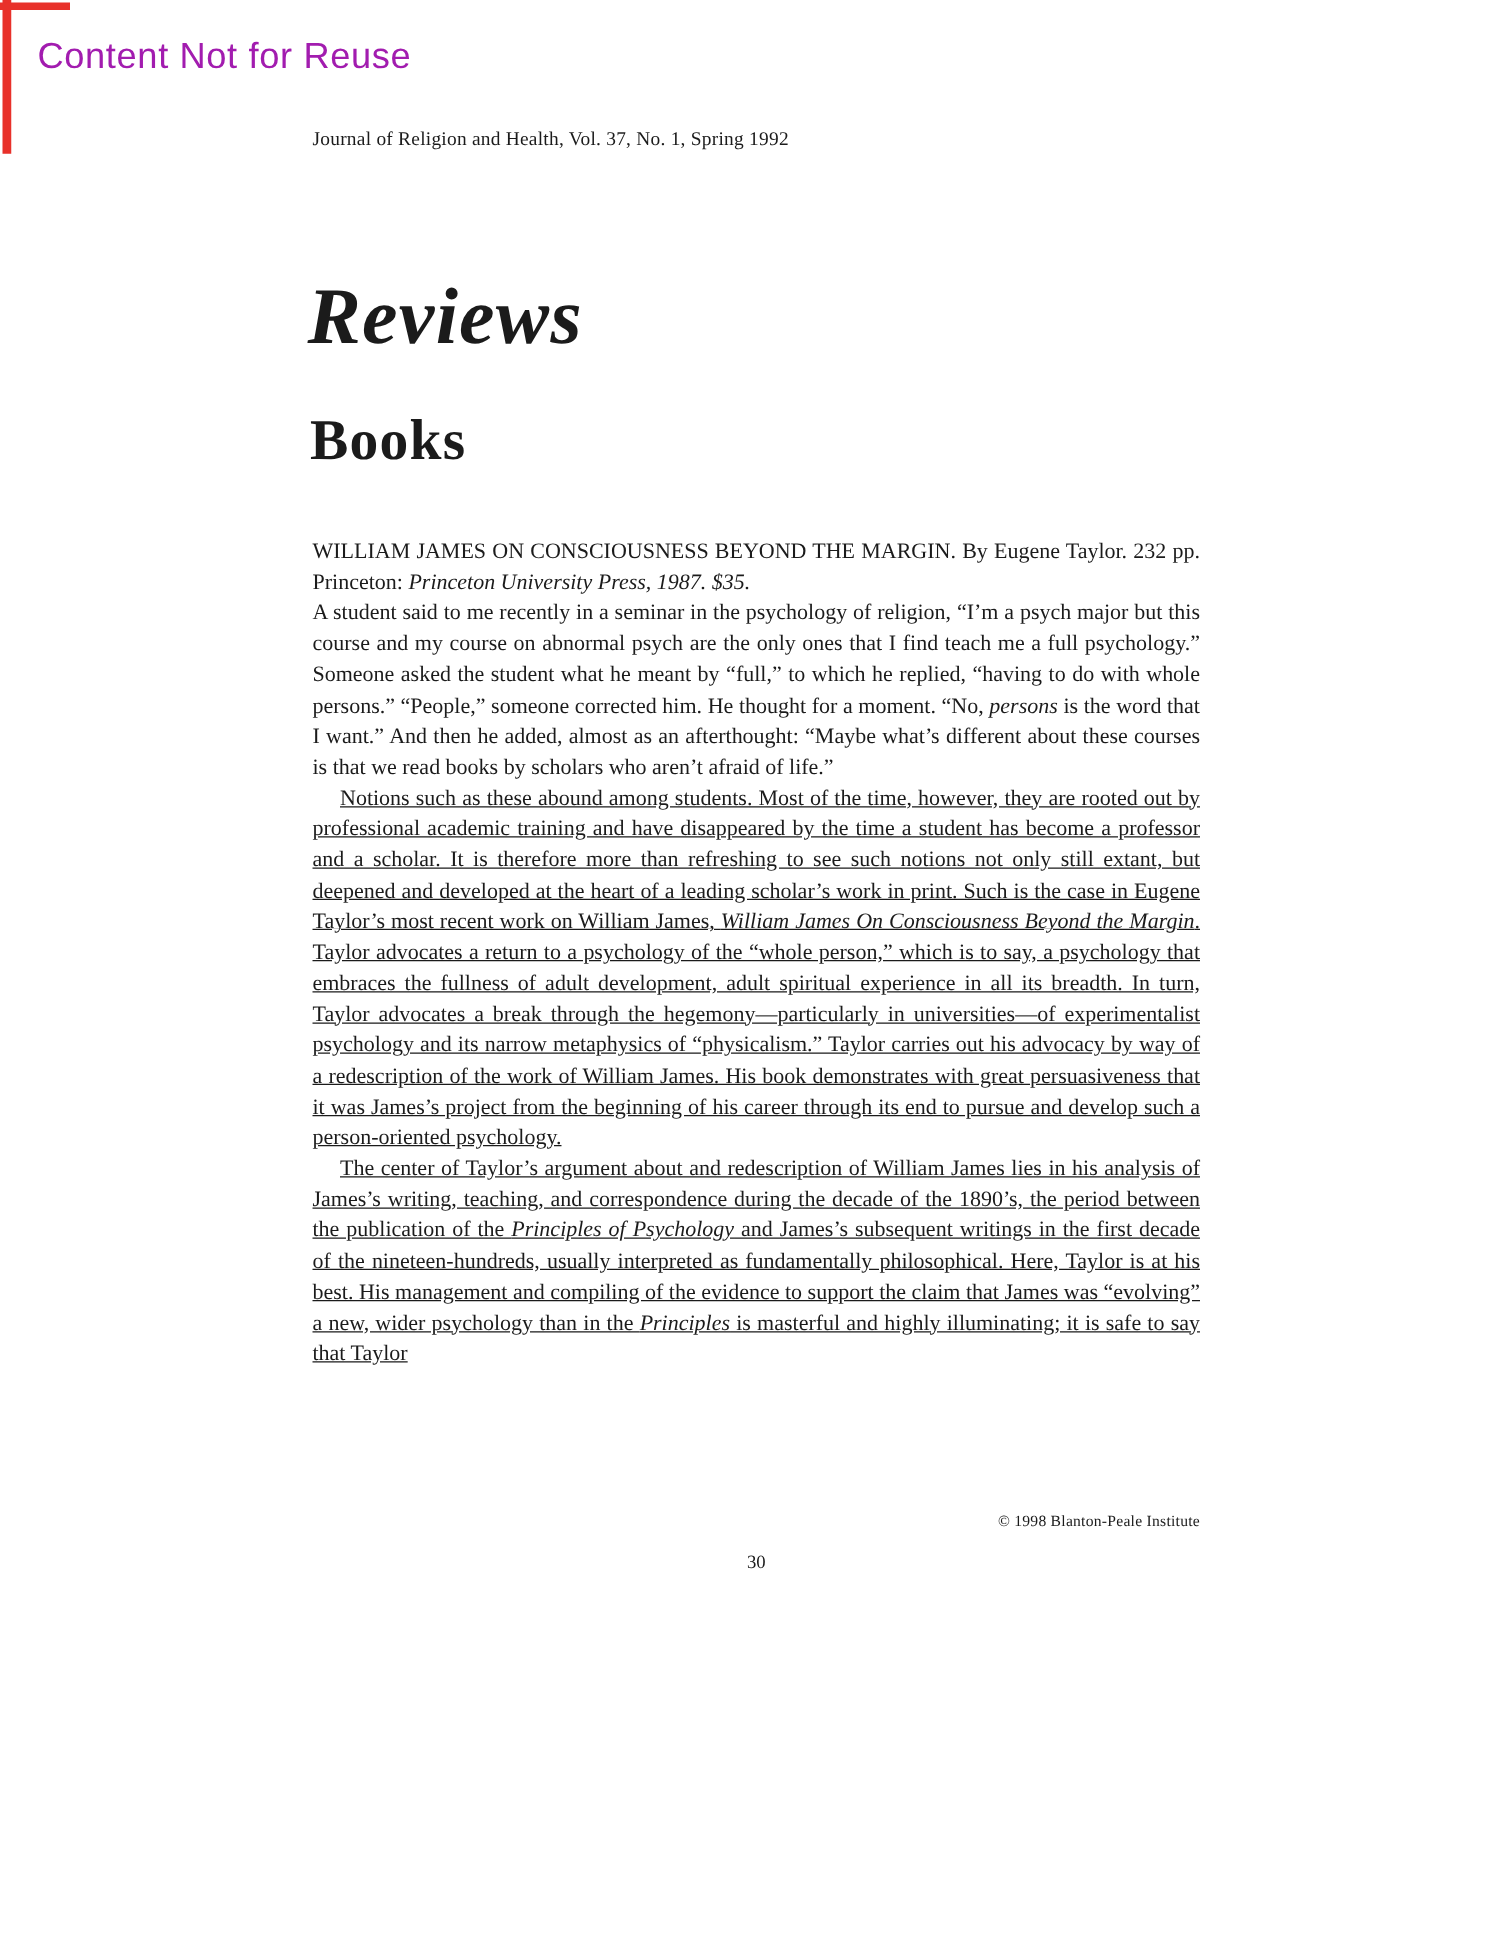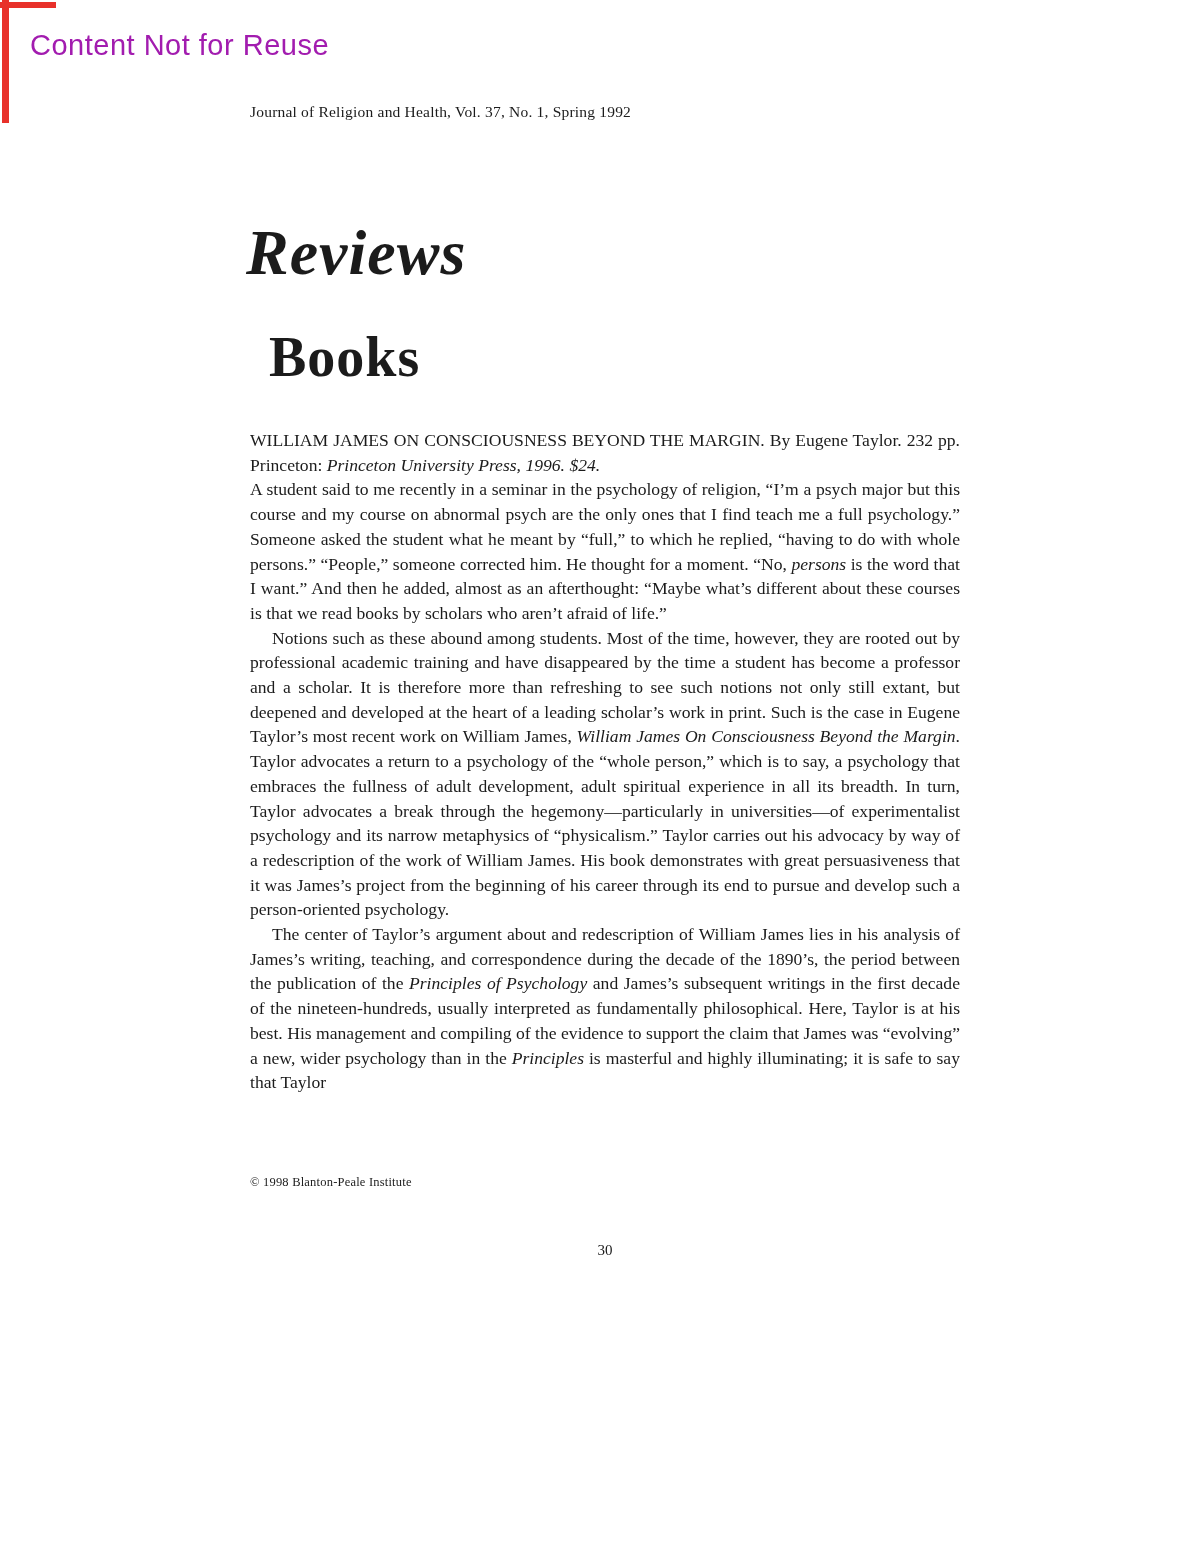--- a/index.html
+++ b/index.html
@@ -35,68 +35,67 @@
     position: absolute;
     left: 246px; top: 216px;
     font-size: 64px;
     font-weight: bold;
     font-style: italic;
     letter-spacing: 1px;
   }
   .title-books {
     position: absolute;
     left: 248px; top: 325px;
-    font-size: 56px;
+    font-size: 46px;
     font-weight: bold;
     letter-spacing: 1px;
-    margin-left: 21px;
   }
   .text-column {
     position: absolute;
     left: 250px; top: 428px;
     width: 710px;
     font-size: 17.6px;
     line-height: 24.7px;
     text-align: justify;
   }
   .citation { margin-bottom: 14px; }
   .text-column p { margin: 0; }
-  .indent { text-indent: 22px; }
+  .indent { text-indent: 22px; text-decoration: underline; }
   .it { font-style: italic; }
   .footer-page {
     position: absolute;
     left: 250px; top: 1242px;
     width: 710px;
     text-align: center;
     font-size: 15px;
   }
   .footer-copy {
     position: absolute;
-    left: 250px; top: 1175px;
+    left: 250px; top: 1210px;
     width: 710px;
-    text-align: left;
+    text-align: right;
     font-size: 12.5px;
     letter-spacing: 0.2px;
   }
 </style>
 </head>
 <body>
 
 <div class="crop-mark crop-v"></div>
 <div class="crop-mark crop-h"></div>
 
 <div class="watermark">Content Not for Reuse</div>
 
 <div class="journal-line">Journal of Religion and Health, Vol. 37, No. 1, Spring 1992</div>
 
 <div class="title-reviews">Reviews</div>
 
 <div class="title-books">Books</div>
 
 <div class="text-column">
-  <p class="citation"><span>WILLIAM JAMES ON CONSCIOUSNESS BEYOND THE MARGIN. By Eugene Taylor. 232 pp. Princeton: </span><span class="it">Princeton University Press, 1996. $24.</span></p>
+  <p class="citation"><span>WILLIAM JAMES ON CONSCIOUSNESS BEYOND THE MARGIN. By Eugene Taylor. 232 pp. Princeton: </span><span class="it">Princeton University Press, 1987. $35.</span></p>
   <p><span>A student said to me recently in a seminar in the psychology of religion, “I’m a psych major but this course and my course on abnormal psych are the only ones that I find teach me a full psychology.” Someone asked the student what he meant by “full,” to which he replied, “having to do with whole persons.” “People,” someone corrected him. He thought for a moment. “No, </span><span class="it">persons</span><span> is the word that I want.” And then he added, almost as an afterthought: “Maybe what’s different about these courses is that we read books by scholars who aren’t afraid of life.”</span></p>
   <p class="indent"><span>Notions such as these abound among students. Most of the time, however, they are rooted out by professional academic training and have disappeared by the time a student has become a professor and a scholar. It is therefore more than refreshing to see such notions not only still extant, but deepened and developed at the heart of a leading scholar’s work in print. Such is the case in Eugene Taylor’s most recent work on William James, </span><span class="it">William James On Consciousness Beyond the Margin</span><span>. Taylor advocates a return to a psychology of the “whole person,” which is to say, a psychology that embraces the fullness of adult development, adult spiritual experience in all its breadth. In turn, Taylor advocates a break through the hegemony—particularly in universities—of experimentalist psychology and its narrow metaphysics of “physicalism.” Taylor carries out his advocacy by way of a redescription of the work of William James. His book demonstrates with great persuasiveness that it was James’s project from the beginning of his career through its end to pursue and develop such a person-oriented psychology.</span></p>
   <p class="indent"><span>The center of Taylor’s argument about and redescription of William James lies in his analysis of James’s writing, teaching, and correspondence during the decade of the 1890’s, the period between the publication of the </span><span class="it">Principles of Psychology</span><span> and James’s subsequent writings in the first decade of the nineteen-hundreds, usually interpreted as fundamentally philosophical. Here, Taylor is at his best. His management and compiling of the evidence to support the claim that James was “evolving” a new, wider psychology than in the </span><span class="it">Principles</span><span> is masterful and highly illuminating; it is safe to say that Taylor</span></p>
 </div>
 
 <div class="footer-page">30</div>
 <div class="footer-copy">© 1998 Blanton-Peale Institute</div>
 
 </body></html>

